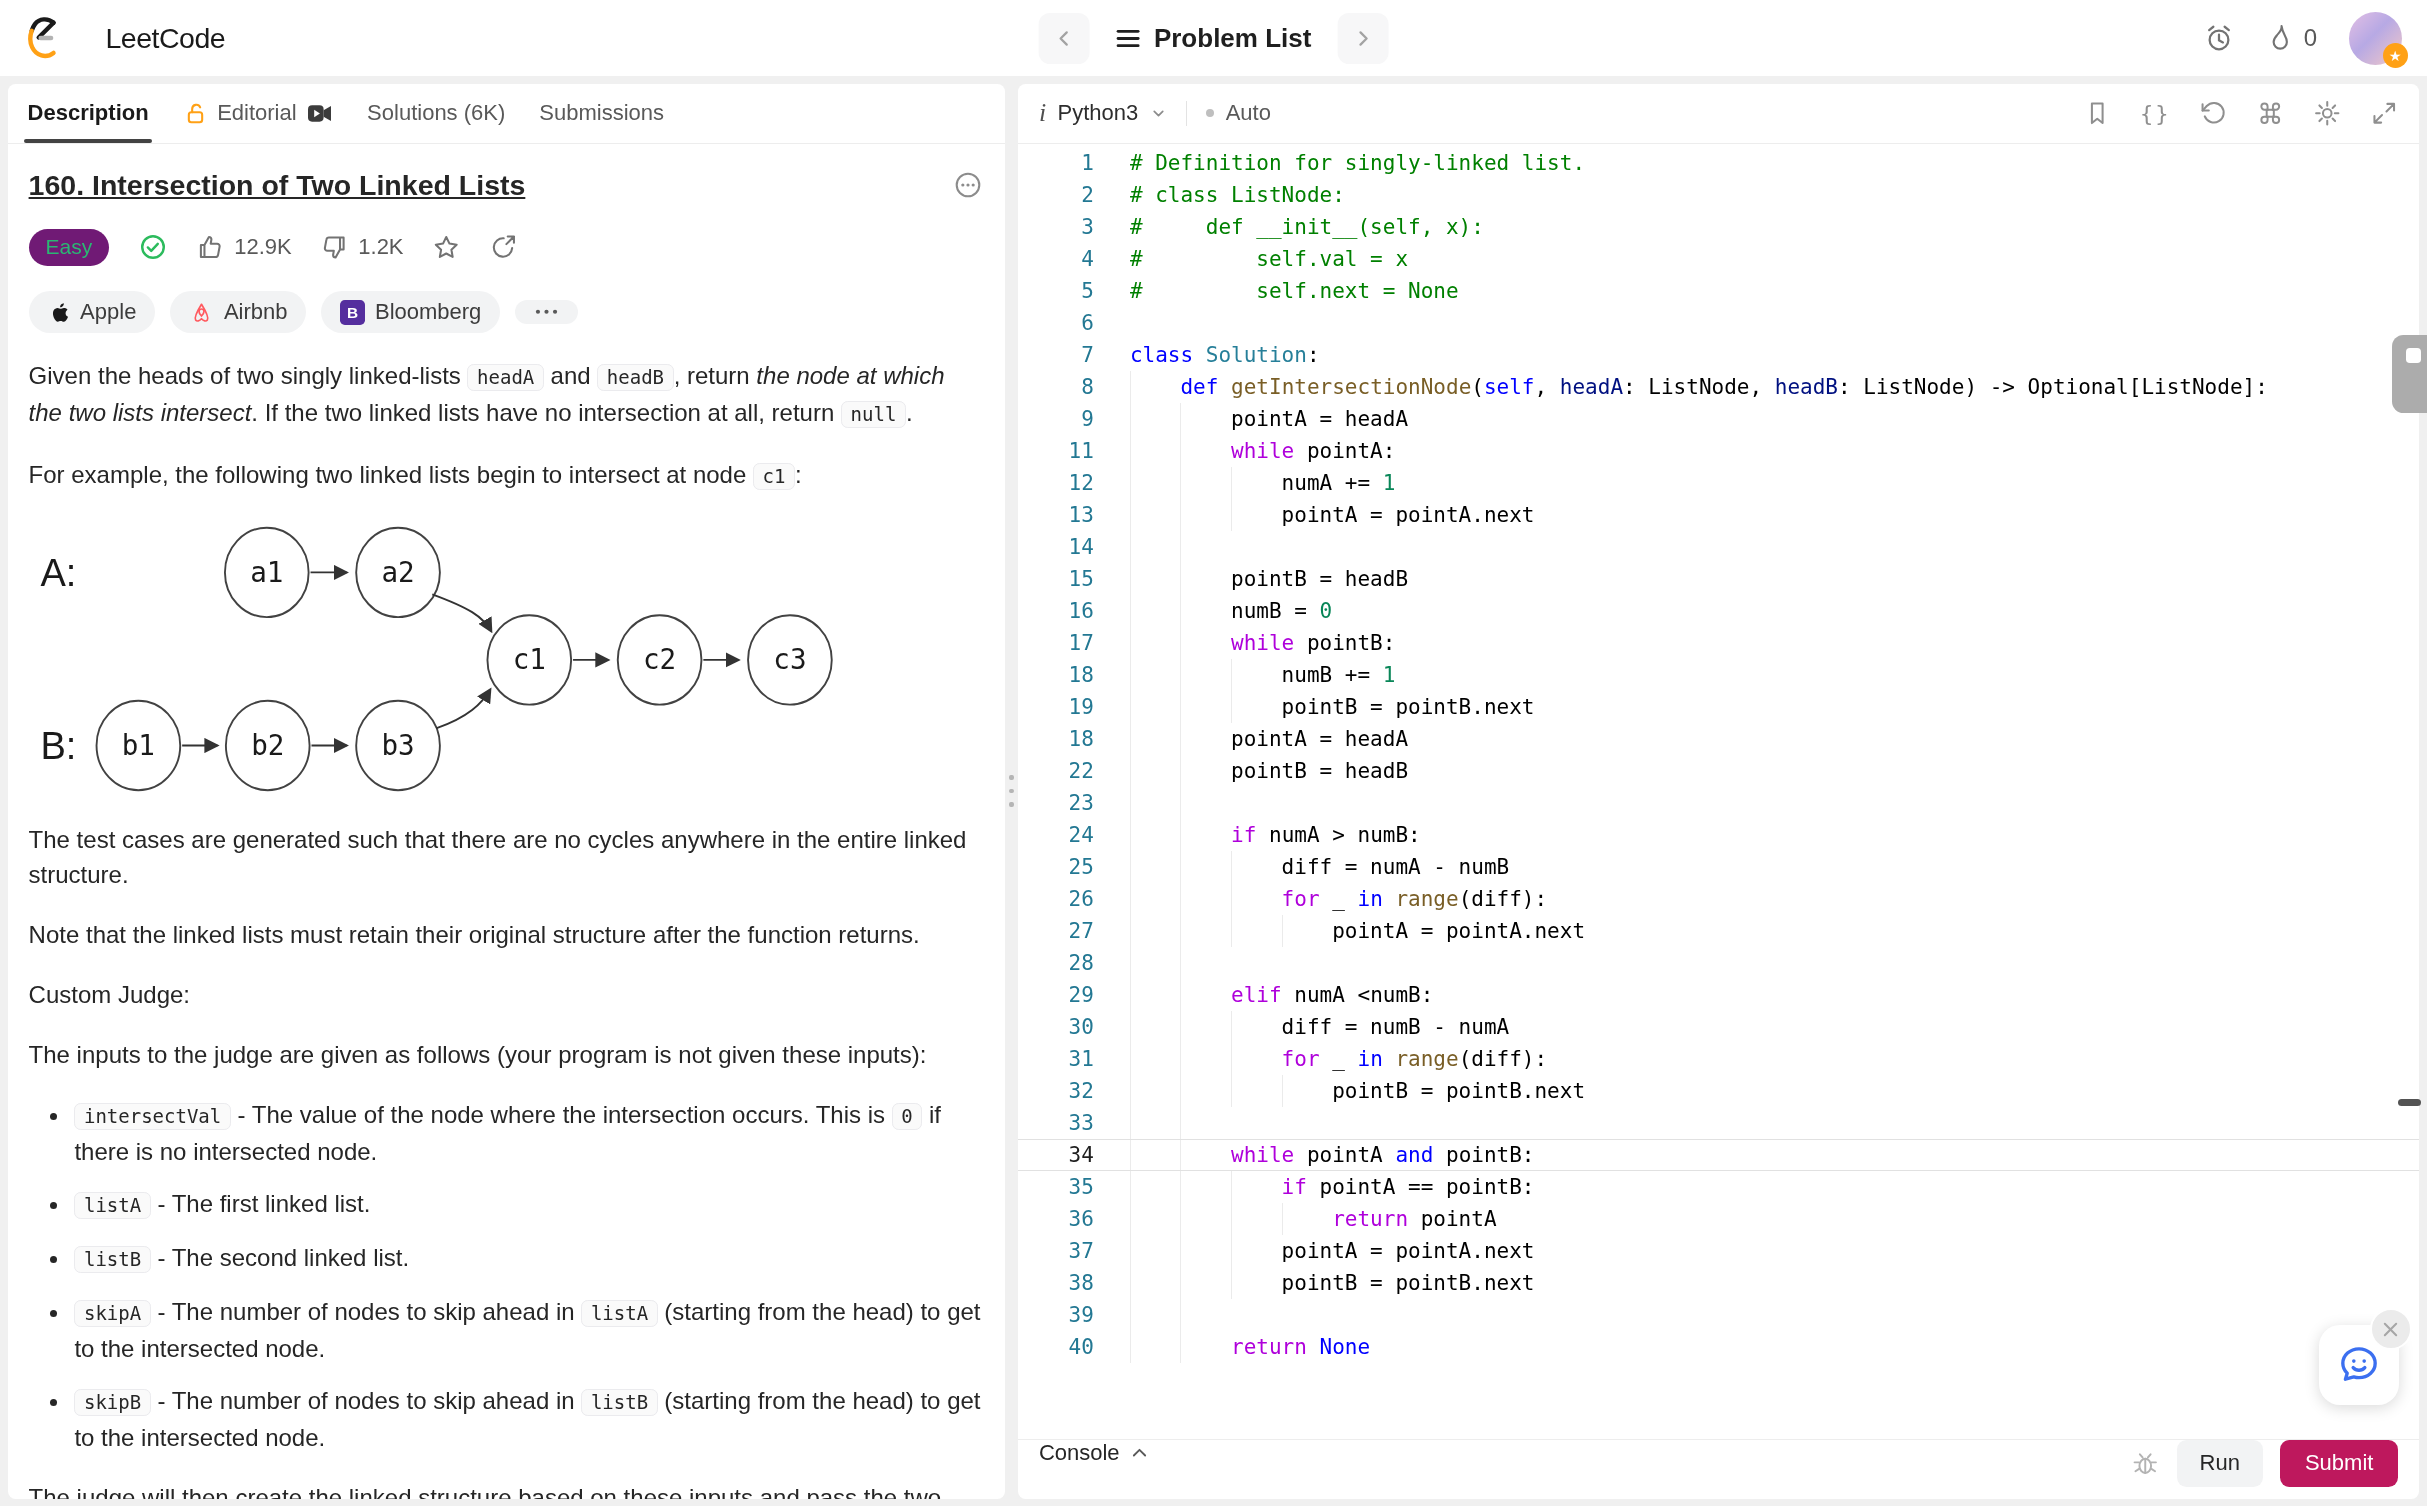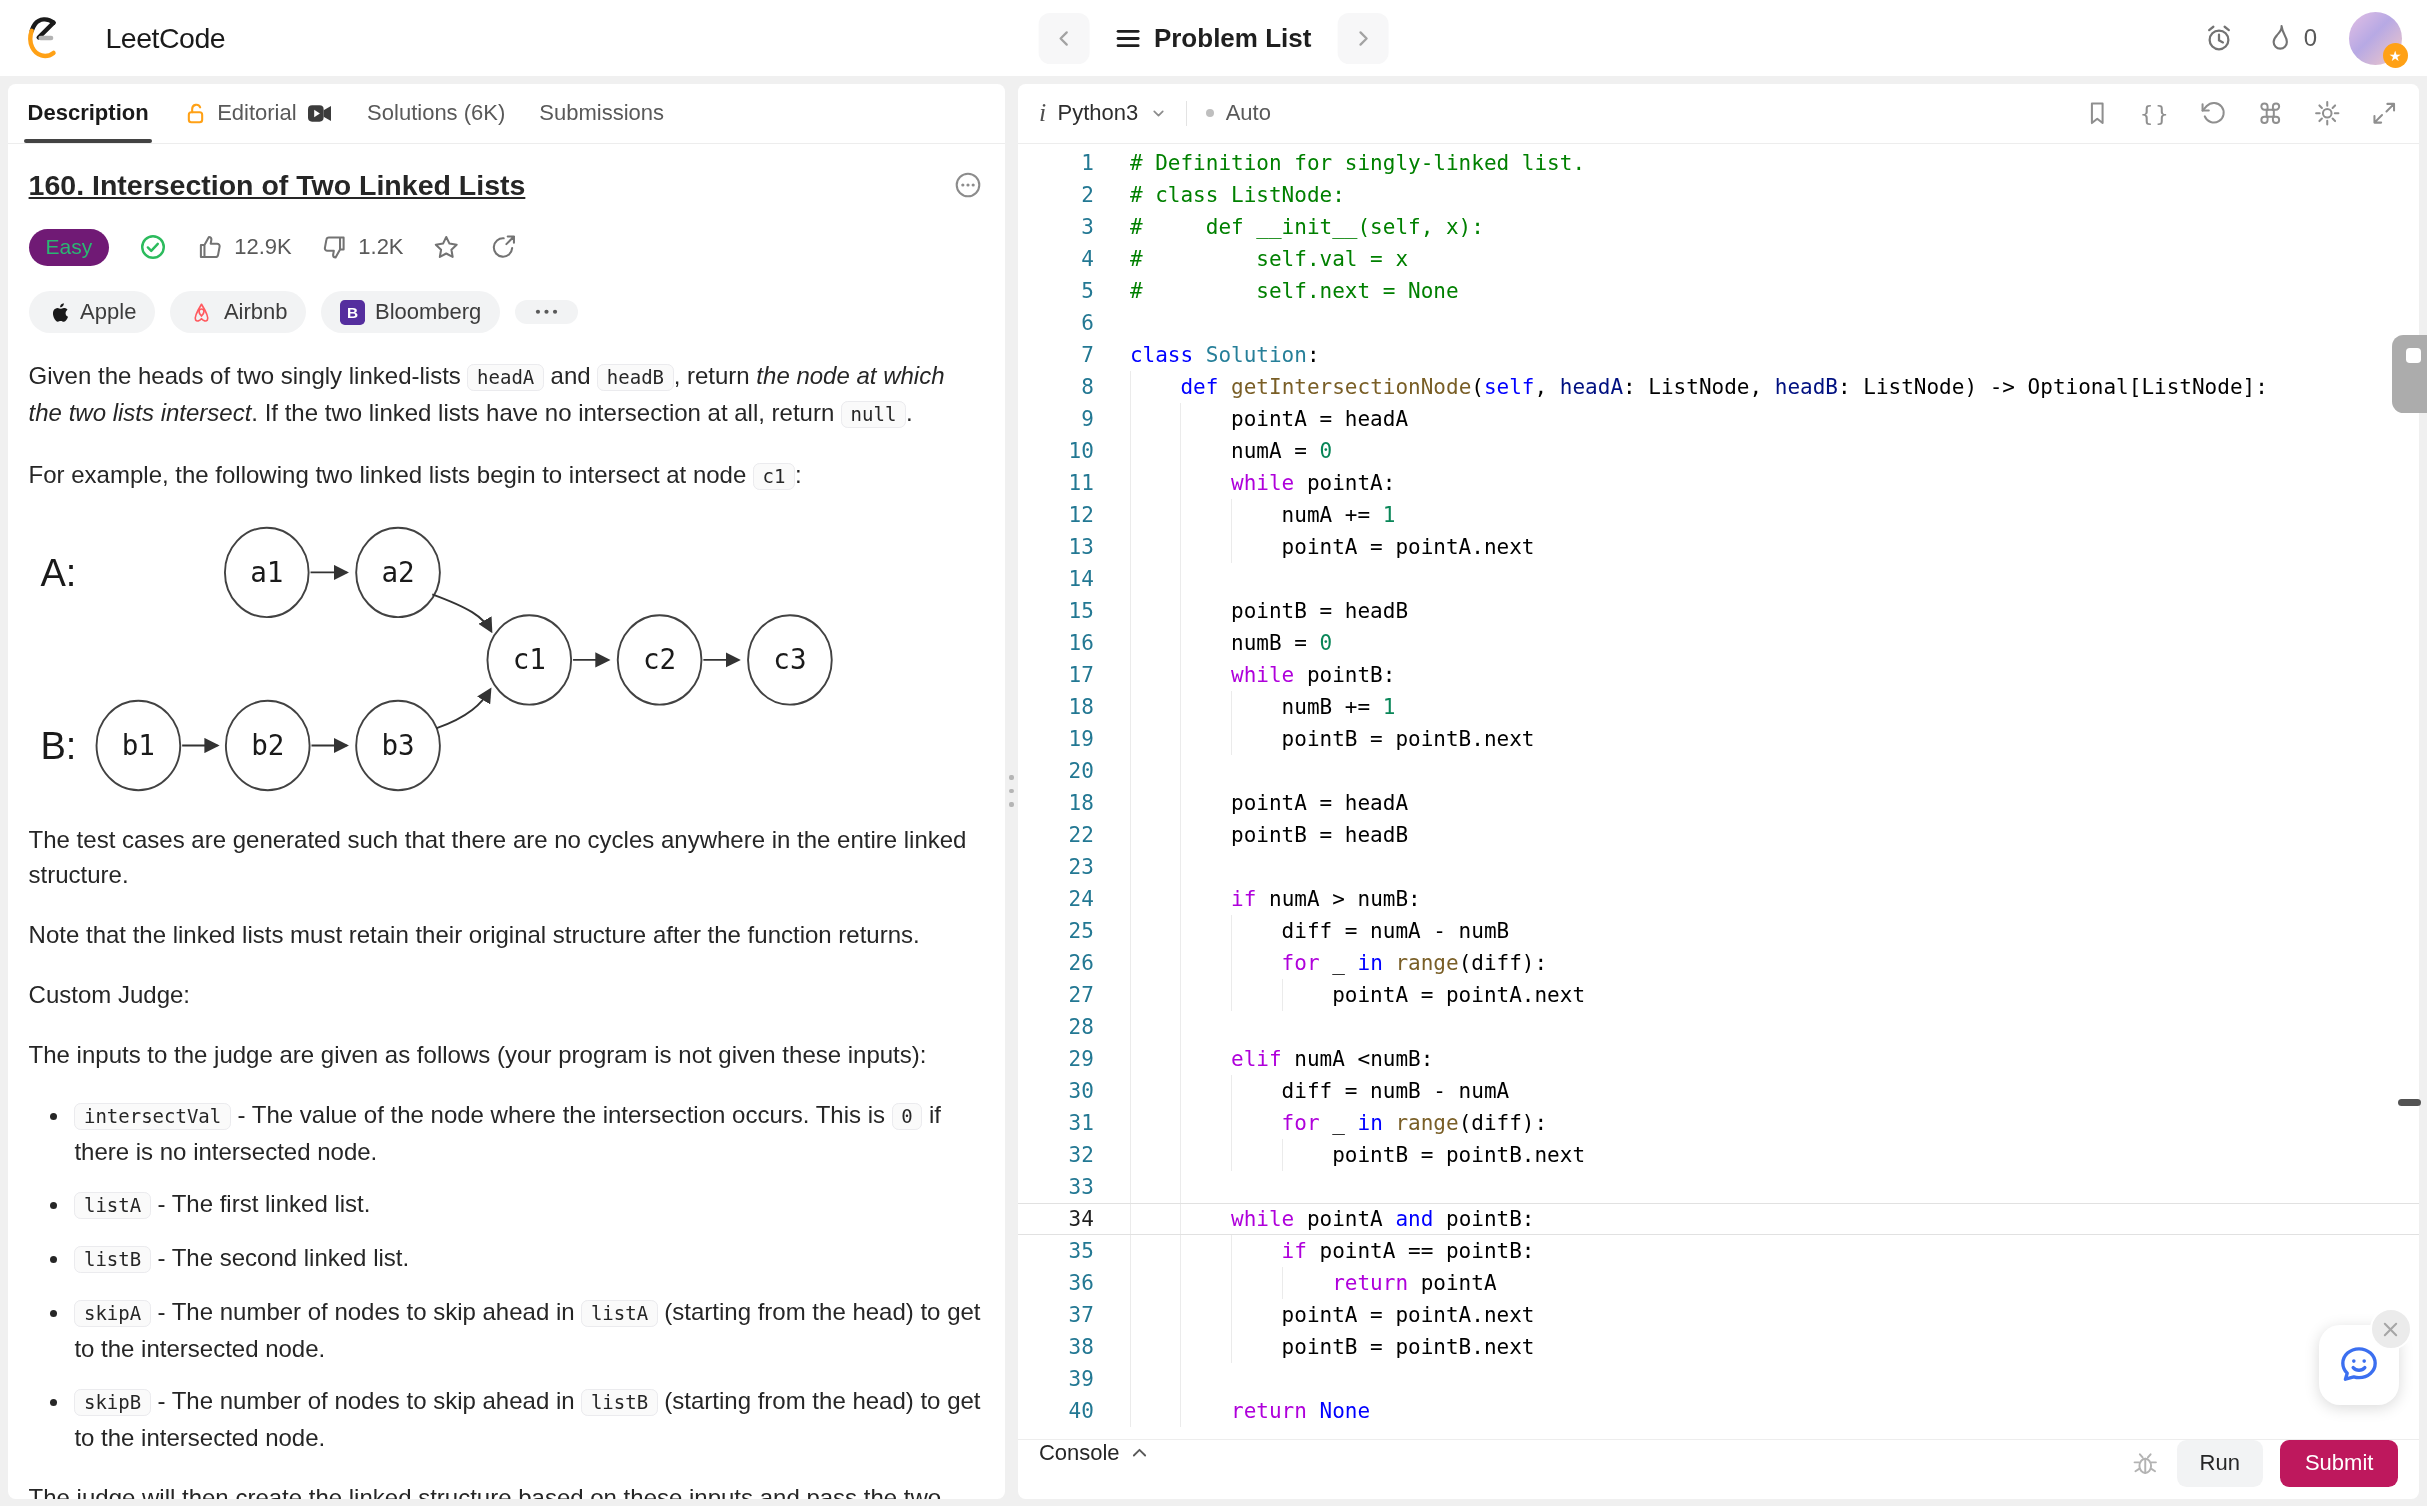--- a/index.html
+++ b/index.html
@@ -378,31 +378,29 @@
       <div>
           <div class="code-row" data-interactable="true"><span class="gutter" data-interactable="false">1</span><span class="code-text"><span class="tk-c"># Definition for singly-linked list.</span></span></div>
           <div class="code-row" data-interactable="true"><span class="gutter" data-interactable="false">2</span><span class="code-text"><span class="tk-c"># class ListNode:</span></span></div>
           <div class="code-row" data-interactable="true"><span class="gutter" data-interactable="false">3</span><span class="code-text"><span class="tk-c">#     def __init__(self, x):</span></span></div>
           <div class="code-row" data-interactable="true"><span class="gutter" data-interactable="false">4</span><span class="code-text"><span class="tk-c">#         self.val = x</span></span></div>
           <div class="code-row" data-interactable="true"><span class="gutter" data-interactable="false">5</span><span class="code-text"><span class="tk-c">#         self.next = None</span></span></div>
           <div class="code-row" data-interactable="true"><span class="gutter" data-interactable="false">6</span><span class="code-text"></span></div>
           <div class="code-row" data-interactable="true"><span class="gutter" data-interactable="false">7</span><span class="code-text"><span class="tk-b">class</span><span class="tk-p"> </span><span class="tk-t">Solution</span><span class="tk-p">:</span></span></div>
           <div class="code-row" data-interactable="true"><span class="gutter" data-interactable="false">8</span><span class="code-text"><i class="guide" data-interactable="false" style="left: 0ch;"></i><span class="tk-p">    </span><span class="tk-b">def</span><span class="tk-p"> </span><span class="tk-f">getIntersectionNode</span><span class="tk-p">(</span><span class="tk-b">self</span><span class="tk-p">, </span><span class="tk-v">headA</span><span class="tk-p">: ListNode, </span><span class="tk-v">headB</span><span class="tk-p">: ListNode) -&gt; Optional[ListNode]:</span></span></div>
           <div class="code-row" data-interactable="true"><span class="gutter" data-interactable="false">9</span><span class="code-text"><i class="guide" data-interactable="false" style="left: 0ch;"></i><i class="guide" data-interactable="false" style="left: 4ch;"></i><span class="tk-p">        pointA = headA</span></span></div>
-          <div class="code-row" data-interactable="true"><span class="gutter" data-interactable="false">10</span><span class="code-text"><i class="guide" data-interactable="false" style="left: 0ch;"></i><i class="guide" data-interactable="false" style="left: 4ch;"></i><span class="tk-p">        numA = </span><span class="tk-n">0</span></span></div>
           <div class="code-row" data-interactable="true"><span class="gutter" data-interactable="false">11</span><span class="code-text"><i class="guide" data-interactable="false" style="left: 0ch;"></i><i class="guide" data-interactable="false" style="left: 4ch;"></i><span class="tk-p">        </span><span class="tk-k">while</span><span class="tk-p"> pointA:</span></span></div>
           <div class="code-row" data-interactable="true"><span class="gutter" data-interactable="false">12</span><span class="code-text"><i class="guide" data-interactable="false" style="left: 0ch;"></i><i class="guide" data-interactable="false" style="left: 4ch;"></i><i class="guide" data-interactable="false" style="left: 8ch;"></i><span class="tk-p">            numA += </span><span class="tk-n">1</span></span></div>
           <div class="code-row" data-interactable="true"><span class="gutter" data-interactable="false">13</span><span class="code-text"><i class="guide" data-interactable="false" style="left: 0ch;"></i><i class="guide" data-interactable="false" style="left: 4ch;"></i><i class="guide" data-interactable="false" style="left: 8ch;"></i><span class="tk-p">            pointA = pointA.next</span></span></div>
           <div class="code-row" data-interactable="true"><span class="gutter" data-interactable="false">14</span><span class="code-text"><i class="guide" data-interactable="false" style="left: 0ch;"></i><i class="guide" data-interactable="false" style="left: 4ch;"></i></span></div>
           <div class="code-row" data-interactable="true"><span class="gutter" data-interactable="false">15</span><span class="code-text"><i class="guide" data-interactable="false" style="left: 0ch;"></i><i class="guide" data-interactable="false" style="left: 4ch;"></i><span class="tk-p">        pointB = headB</span></span></div>
           <div class="code-row" data-interactable="true"><span class="gutter" data-interactable="false">16</span><span class="code-text"><i class="guide" data-interactable="false" style="left: 0ch;"></i><i class="guide" data-interactable="false" style="left: 4ch;"></i><span class="tk-p">        numB = </span><span class="tk-n">0</span></span></div>
           <div class="code-row" data-interactable="true"><span class="gutter" data-interactable="false">17</span><span class="code-text"><i class="guide" data-interactable="false" style="left: 0ch;"></i><i class="guide" data-interactable="false" style="left: 4ch;"></i><span class="tk-p">        </span><span class="tk-k">while</span><span class="tk-p"> pointB:</span></span></div>
           <div class="code-row" data-interactable="true"><span class="gutter" data-interactable="false">18</span><span class="code-text"><i class="guide" data-interactable="false" style="left: 0ch;"></i><i class="guide" data-interactable="false" style="left: 4ch;"></i><i class="guide" data-interactable="false" style="left: 8ch;"></i><span class="tk-p">            numB += </span><span class="tk-n">1</span></span></div>
           <div class="code-row" data-interactable="true"><span class="gutter" data-interactable="false">19</span><span class="code-text"><i class="guide" data-interactable="false" style="left: 0ch;"></i><i class="guide" data-interactable="false" style="left: 4ch;"></i><i class="guide" data-interactable="false" style="left: 8ch;"></i><span class="tk-p">            pointB = pointB.next</span></span></div>
-          <div class="code-row" data-interactable="true"><span class="gutter" data-interactable="false">20</span><span class="code-text"><i class="guide" data-interactable="false" style="left: 0ch;"></i><i class="guide" data-interactable="false" style="left: 4ch;"></i></span></div>
           <div class="code-row" data-interactable="true"><span class="gutter" data-interactable="false">18</span><span class="code-text"><i class="guide" data-interactable="false" style="left: 0ch;"></i><i class="guide" data-interactable="false" style="left: 4ch;"></i><span class="tk-p">        pointA = headA</span></span></div>
           <div class="code-row" data-interactable="true"><span class="gutter" data-interactable="false">22</span><span class="code-text"><i class="guide" data-interactable="false" style="left: 0ch;"></i><i class="guide" data-interactable="false" style="left: 4ch;"></i><span class="tk-p">        pointB = headB</span></span></div>
           <div class="code-row" data-interactable="true"><span class="gutter" data-interactable="false">23</span><span class="code-text"><i class="guide" data-interactable="false" style="left: 0ch;"></i><i class="guide" data-interactable="false" style="left: 4ch;"></i></span></div>
           <div class="code-row" data-interactable="true"><span class="gutter" data-interactable="false">24</span><span class="code-text"><i class="guide" data-interactable="false" style="left: 0ch;"></i><i class="guide" data-interactable="false" style="left: 4ch;"></i><span class="tk-p">        </span><span class="tk-k">if</span><span class="tk-p"> numA &gt; numB:</span></span></div>
           <div class="code-row" data-interactable="true"><span class="gutter" data-interactable="false">25</span><span class="code-text"><i class="guide" data-interactable="false" style="left: 0ch;"></i><i class="guide" data-interactable="false" style="left: 4ch;"></i><i class="guide" data-interactable="false" style="left: 8ch;"></i><span class="tk-p">            diff = numA - numB</span></span></div>
           <div class="code-row" data-interactable="true"><span class="gutter" data-interactable="false">26</span><span class="code-text"><i class="guide" data-interactable="false" style="left: 0ch;"></i><i class="guide" data-interactable="false" style="left: 4ch;"></i><i class="guide" data-interactable="false" style="left: 8ch;"></i><span class="tk-p">            </span><span class="tk-k">for</span><span class="tk-p"> _ </span><span class="tk-b">in</span><span class="tk-p"> </span><span class="tk-f">range</span><span class="tk-p">(diff):</span></span></div>
           <div class="code-row" data-interactable="true"><span class="gutter" data-interactable="false">27</span><span class="code-text"><i class="guide" data-interactable="false" style="left: 0ch;"></i><i class="guide" data-interactable="false" style="left: 4ch;"></i><i class="guide" data-interactable="false" style="left: 8ch;"></i><i class="guide" data-interactable="false" style="left: 12ch;"></i><span class="tk-p">                pointA = pointA.next</span></span></div>
           <div class="code-row" data-interactable="true"><span class="gutter" data-interactable="false">28</span><span class="code-text"><i class="guide" data-interactable="false" style="left: 0ch;"></i><i class="guide" data-interactable="false" style="left: 4ch;"></i></span></div>
           <div class="code-row" data-interactable="true"><span class="gutter" data-interactable="false">29</span><span class="code-text"><i class="guide" data-interactable="false" style="left: 0ch;"></i><i class="guide" data-interactable="false" style="left: 4ch;"></i><span class="tk-p">        </span><span class="tk-k">elif</span><span class="tk-p"> numA &lt;numB:</span></span></div>
           <div class="code-row" data-interactable="true"><span class="gutter" data-interactable="false">30</span><span class="code-text"><i class="guide" data-interactable="false" style="left: 0ch;"></i><i class="guide" data-interactable="false" style="left: 4ch;"></i><i class="guide" data-interactable="false" style="left: 8ch;"></i><span class="tk-p">            diff = numB - numA</span></span></div>

